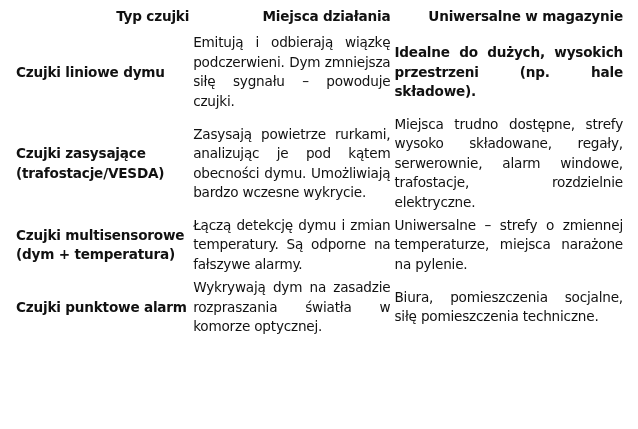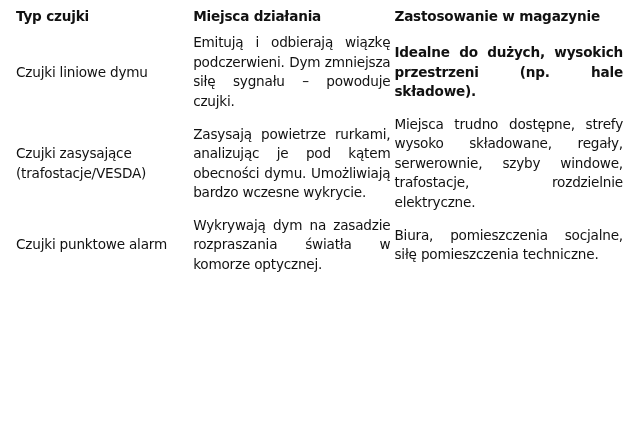--- a/index.html
+++ b/index.html
@@ -23,31 +23,31 @@
       width: 611px;
     }
     .doc-table td, .doc-table th {
       padding: 1px 2px 3px 2px;
       vertical-align: middle;
       font-size: 13.6px;
       line-height: 19.4px;
       letter-spacing: -0.2px;
     }
     .doc-table th {
-      text-align: left;
+      text-align: right;
       font-weight: bold;
       vertical-align: top;
       padding-top: 2px;
       padding-bottom: 6px;
     }
     .col-type { width: 176px; }
     .col-principle { width: 200px; }
     .col-use { width: 231px; }
     .cell-type {
-      font-weight: normal;
+      font-weight: bold;
     }
     .cell-justify {
       text-align: justify;
       text-align-last: left;
     }
     .row-top td.cell-type { vertical-align: top; }
     .cell-principle, .cell-use { vertical-align: top; }
   </style>
 </head>
 <body>
@@ -55,33 +55,38 @@
 <table class="doc-table">
   <colgroup>
     <col class="col-type">
     <col class="col-principle">
     <col class="col-use">
   </colgroup>
   <thead>
     <tr>
       <th>Typ czujki</th>
       <th>Miejsca działania</th>
-      <th>Zastosowanie w magazynie</th>
+      <th>Uniwersalne w magazynie</th>
     </tr>
   </thead>
   <tbody>
     <tr>
       <td class="cell-type">Czujki liniowe dymu</td>
       <td class="cell-principle cell-justify">Emitują i odbierają wiązkę podczerwieni. Dym zmniejsza siłę sygnału – powoduje czujki.</td>
       <td class="cell-use cell-justify" style="vertical-align: middle; font-weight: bold;">Idealne do dużych, wysokich przestrzeni (np. hale składowe).</td>
     </tr>
     <tr>
       <td class="cell-type">Czujki zasysające (trafostacje/VESDA)</td>
       <td class="cell-principle cell-justify">Zasysają powietrze rurkami, analizując je pod kątem obecności dymu. Umożliwiają bardzo wczesne wykrycie.</td>
-      <td class="cell-use cell-justify">Miejsca trudno dostępne, strefy wysoko składowane, regały, serwerownie, szyby windowe, trafostacje, rozdzielnie elektryczne.</td>
+      <td class="cell-use cell-justify">Miejsca trudno dostępne, strefy wysoko składowane, regały, serwerownie, alarm windowe, trafostacje, rozdzielnie elektryczne.</td>
+    </tr>
+    <tr>
+      <td class="cell-type">Czujki multisensorowe (dym + temperatura)</td>
+      <td class="cell-principle cell-justify">Łączą detekcję dymu i zmian temperatury. Są odporne na fałszywe alarmy.</td>
+      <td class="cell-use cell-justify">Uniwersalne – strefy o zmiennej temperaturze, miejsca narażone na pylenie.</td>
     </tr>
     <tr>
       <td class="cell-type">Czujki punktowe alarm</td>
       <td class="cell-principle cell-justify">Wykrywają dym na zasadzie rozpraszania światła w komorze optycznej.</td>
       <td class="cell-use cell-justify">Biura, pomieszczenia socjalne, siłę pomieszczenia techniczne.</td>
     </tr>
   </tbody>
 </table>
 
 </body></html>

